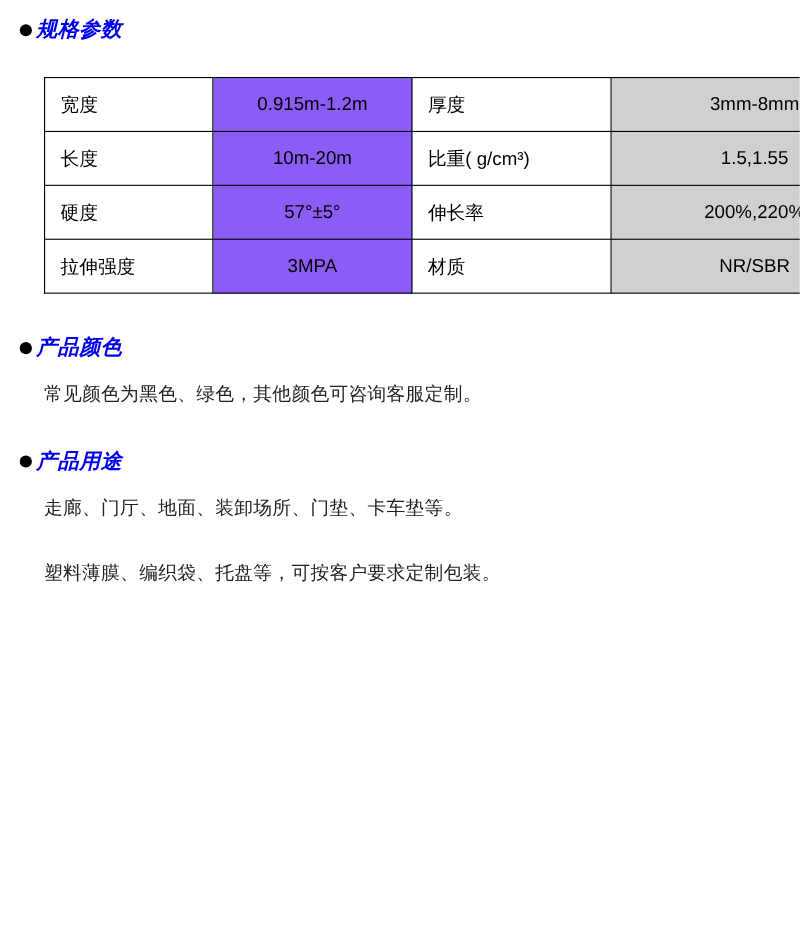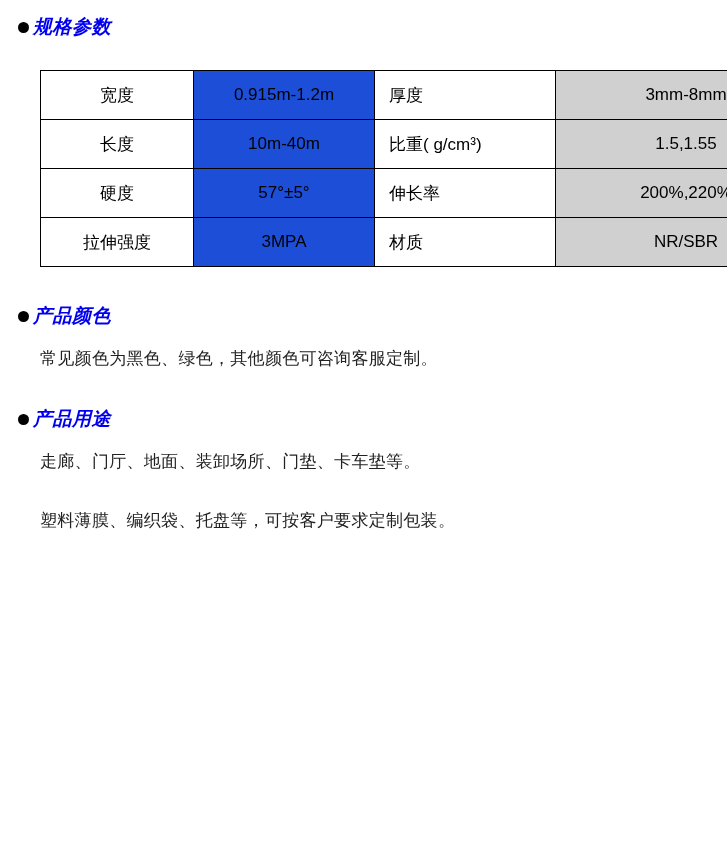--- a/index.html
+++ b/index.html
@@ -47,25 +47,25 @@
   }
   table.spec td {
     border: 1px solid #000000;
     height: 48px;
     font-size: 17px;
     padding: 0 14px;
     color: #000000;
   }
   td.label {
     background: #ffffff;
-    text-align: center;
+    text-align: left;
     width: 124px;
   }
   td.value {
-    background: #1d4ed8;
+    background: #8b5cf6;
     text-align: center;
     width: 152px;
   }
   td.label2 {
     background: #ffffff;
     text-align: left;
     width: 152px;
     margin-top: 30px;
   }
   td.value2 {
@@ -97,21 +97,21 @@
     <table class="spec">
       <tbody>
         <tr>
           <td class="label">宽度</td>
           <td class="value">0.915m-1.2m</td>
           <td class="label2">厚度</td>
           <td class="value2">3mm-8mm</td>
         </tr>
         <tr>
           <td class="label">长度</td>
-          <td class="value">10m-40m</td>
+          <td class="value">10m-20m</td>
           <td class="label2">比重( g/cm³)</td>
           <td class="value2">1.5,1.55</td>
         </tr>
         <tr>
           <td class="label">硬度</td>
           <td class="value">57°±5°</td>
           <td class="label2">伸长率</td>
           <td class="value2">200%,220%</td>
         </tr>
         <tr>

